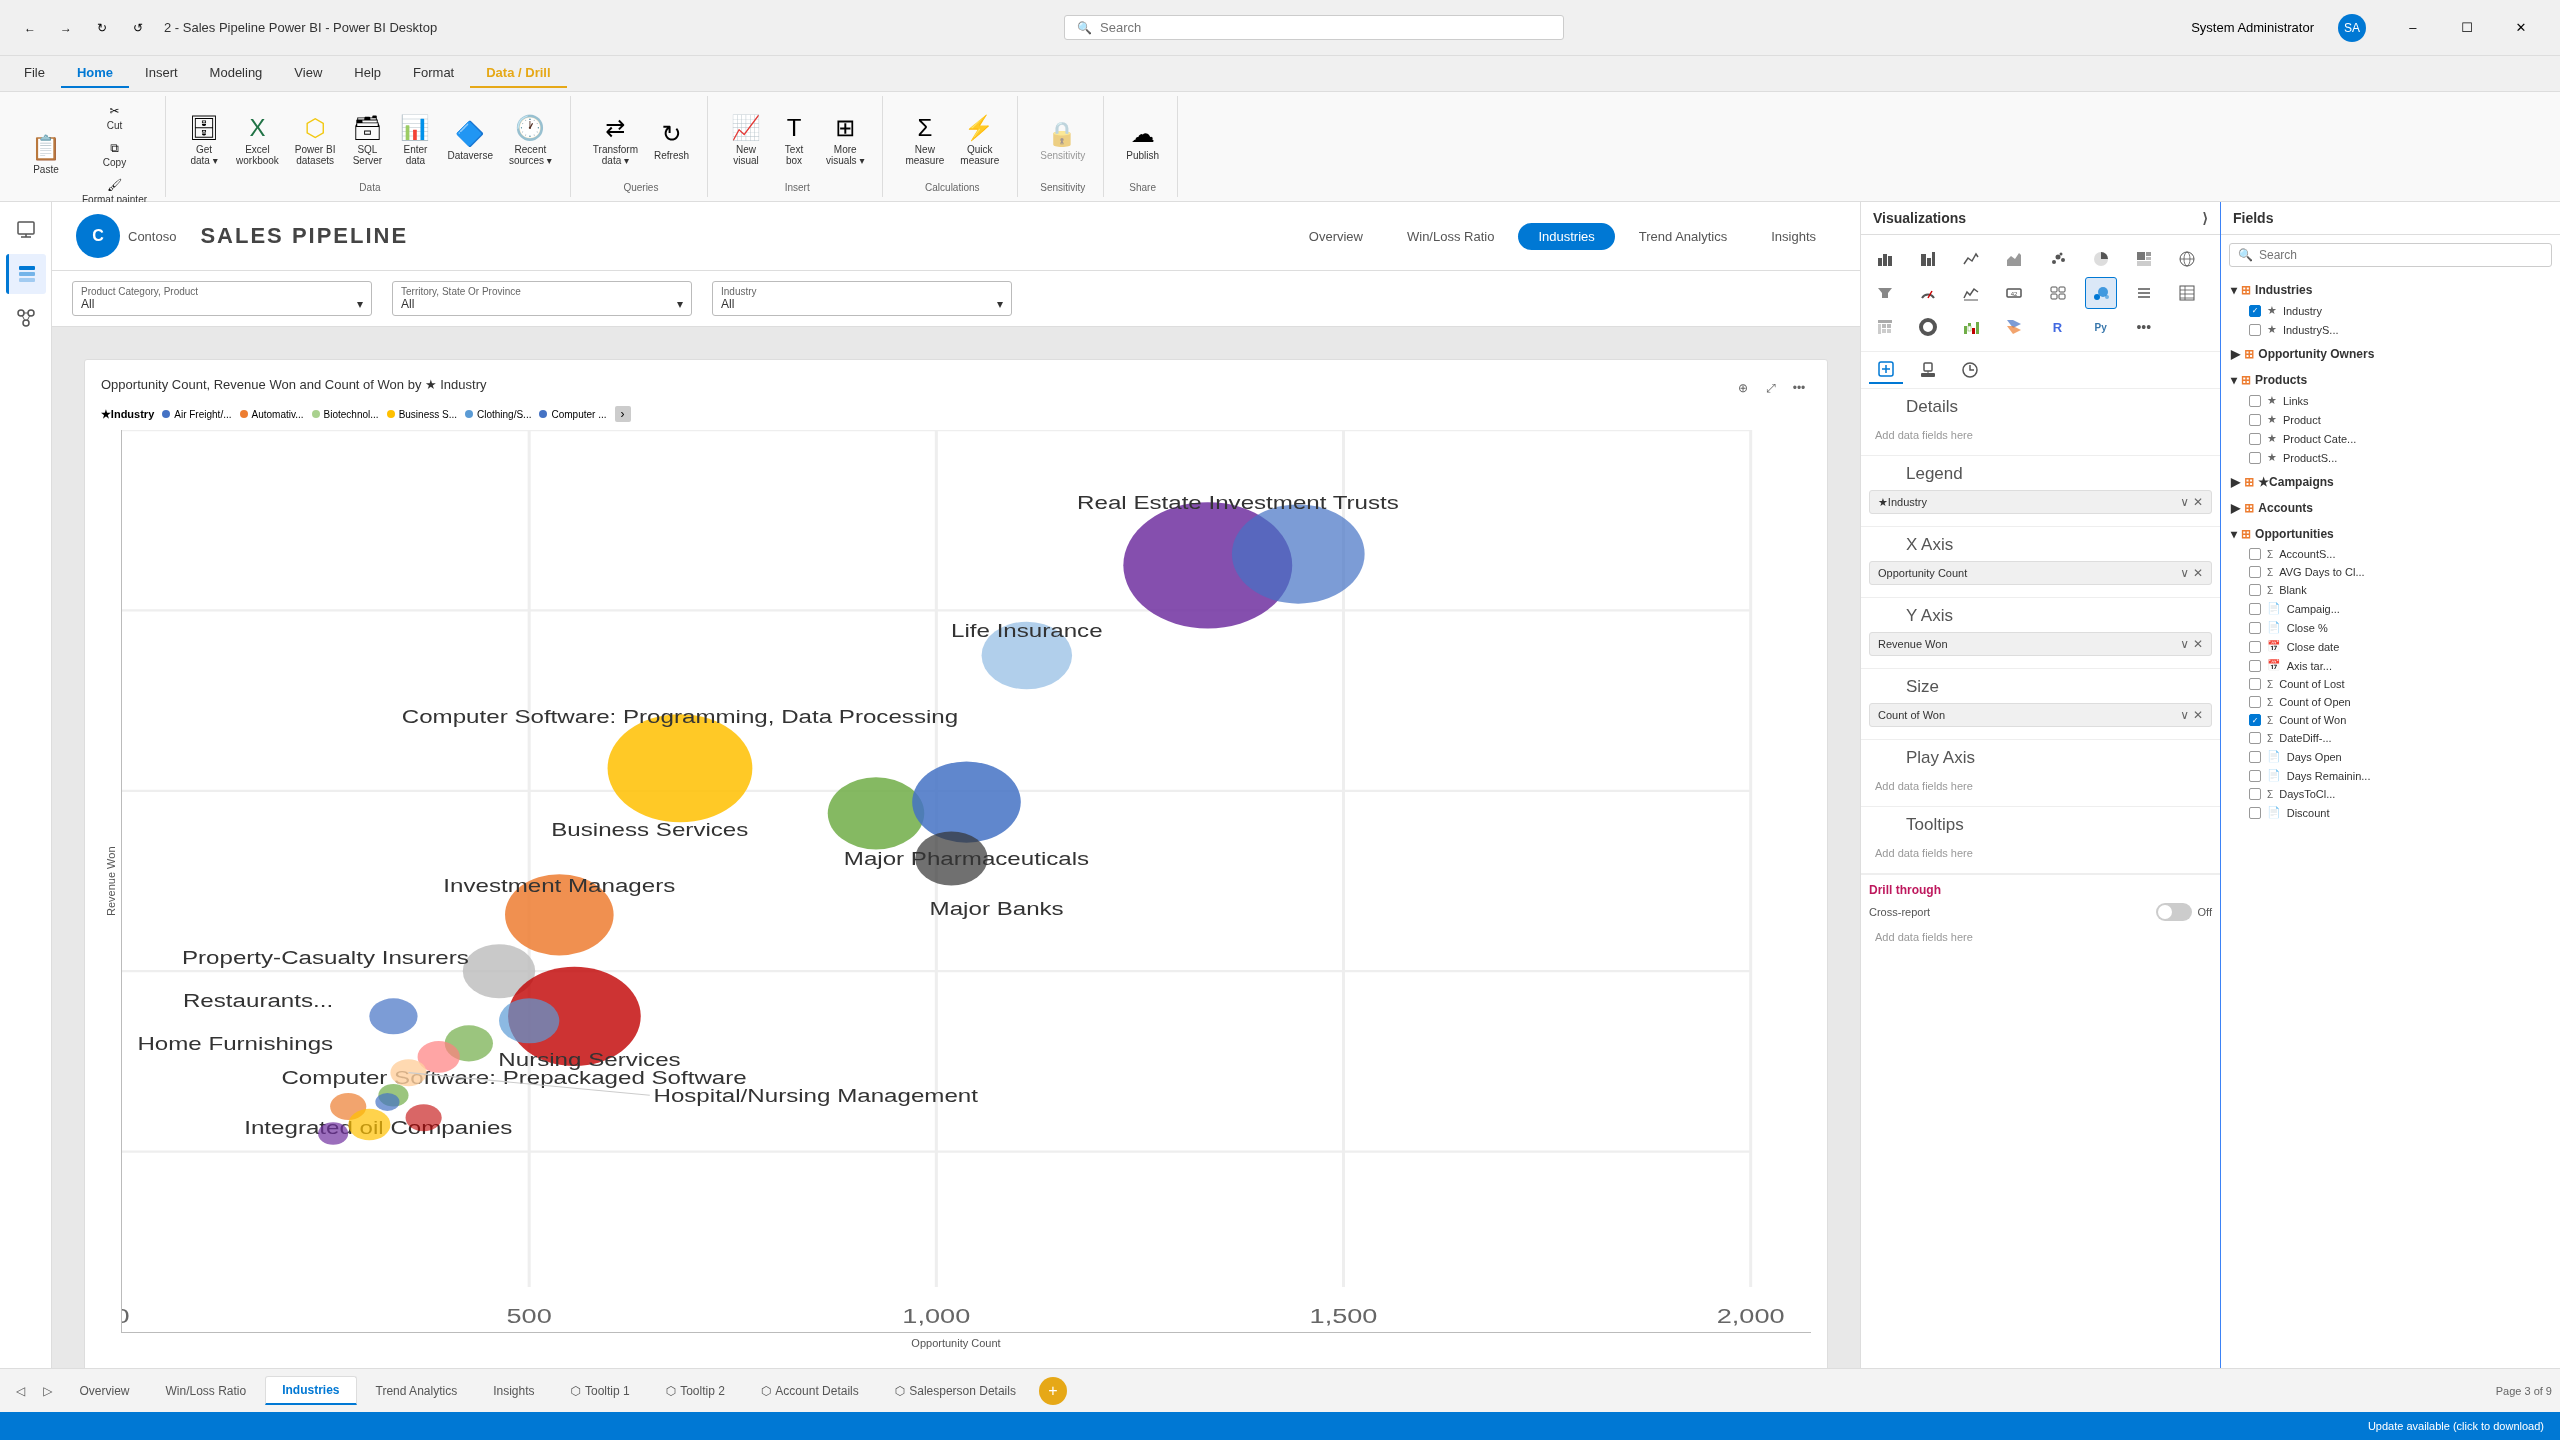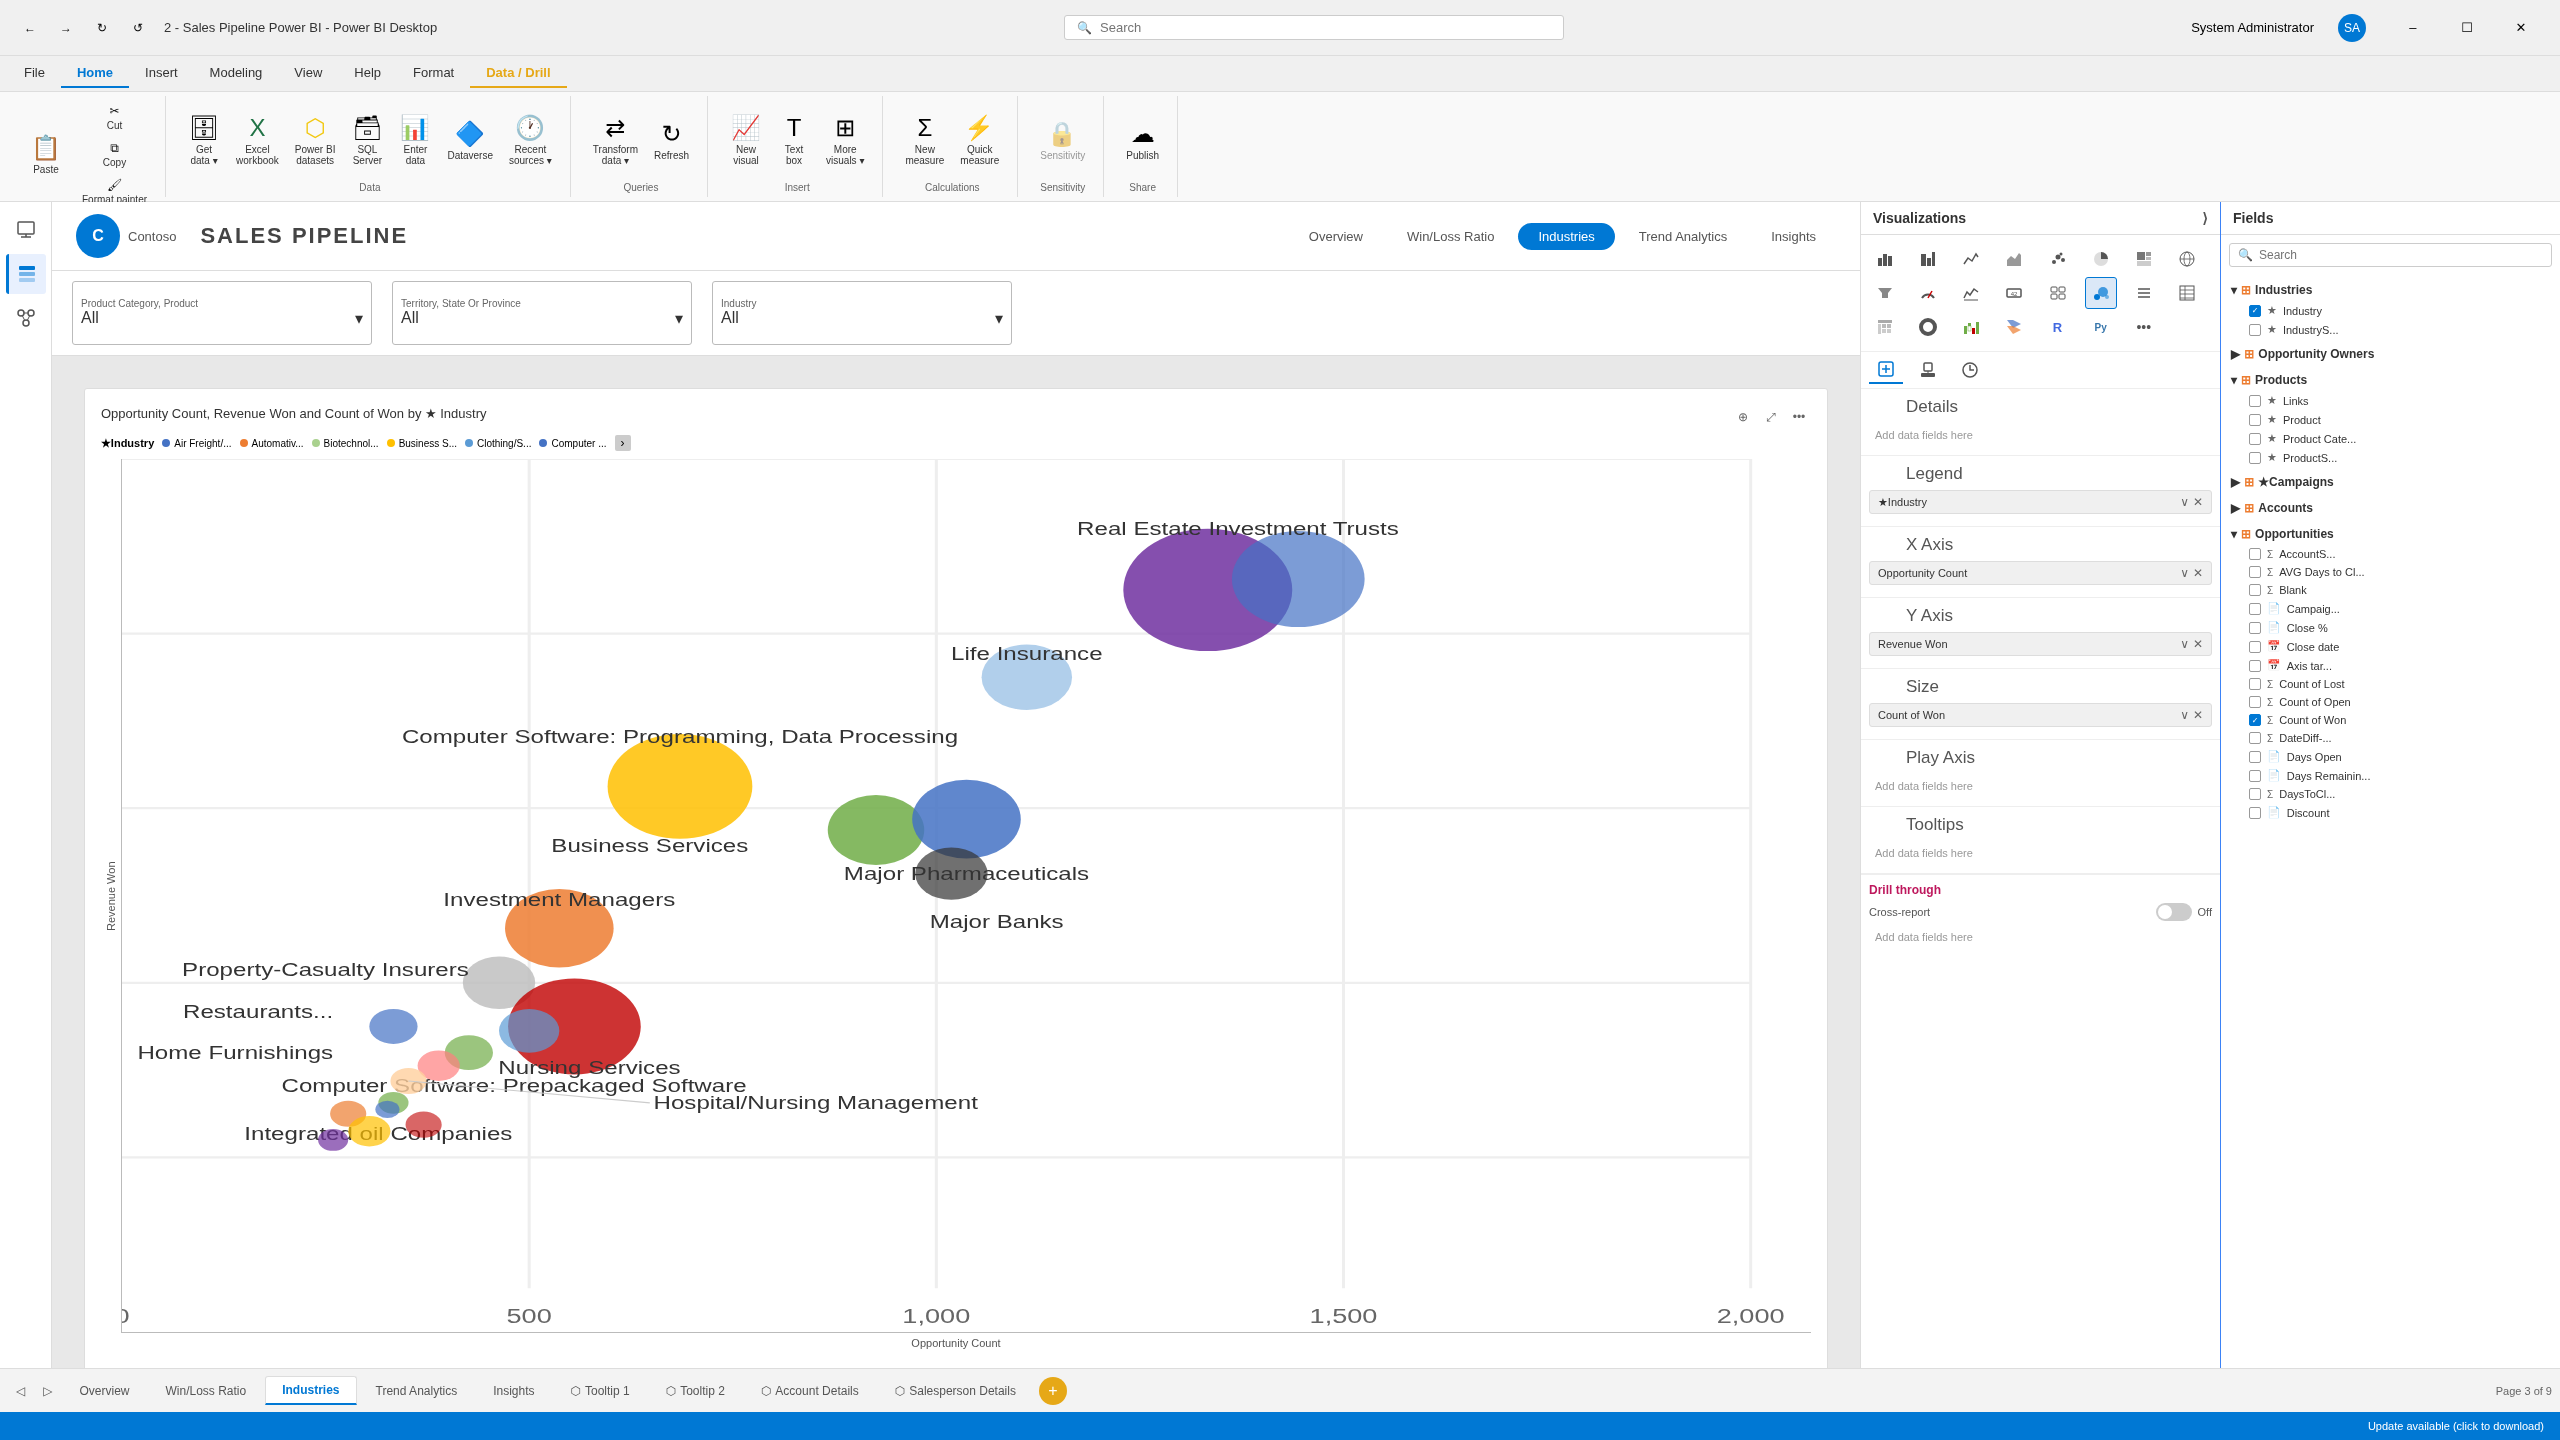--- a/index.html
+++ b/index.html
@@ -92,24 +92,24 @@
     }
     .nav-tab.active { background: #0078d4; color: white; border-radius: 20px; }
 
     
     .filter-row {
       background: white; padding: 10px 20px; display: flex; gap: 20px; align-items: center;
       border-bottom: 1px solid #ddd;
     }
     .filter-dropdown {
       display: flex; flex-direction: column; border: 1px solid #bbb; border-radius: 3px;
-      padding: 16px 8px; min-width: 300px; cursor: pointer; background: white;
+      padding: 4px 8px; min-width: 300px; cursor: pointer; background: white;
     }
     .filter-label { font-size: 10px; color: #666; }
-    .filter-value { font-size: 16px; color: #333; display: flex; justify-content: space-between; }
+    .filter-value { font-size: 12px; color: #333; display: flex; justify-content: space-between; }
 
     
     .chart-container {
       margin: 20px; background: white; border: 1px solid #ddd; border-radius: 3px;
       padding: 16px; position: relative; flex: 1;
     }
     .chart-title { font-size: 13px; color: #333; margin-bottom: 8px; }
     .chart-toolbar { position: absolute; top: 12px; right: 12px; display: flex; gap: 4px; }
     .chart-toolbar-btn { width: 24px; height: 24px; display: flex; align-items: center; justify-content: center; cursor: pointer; color: #666; }
 

